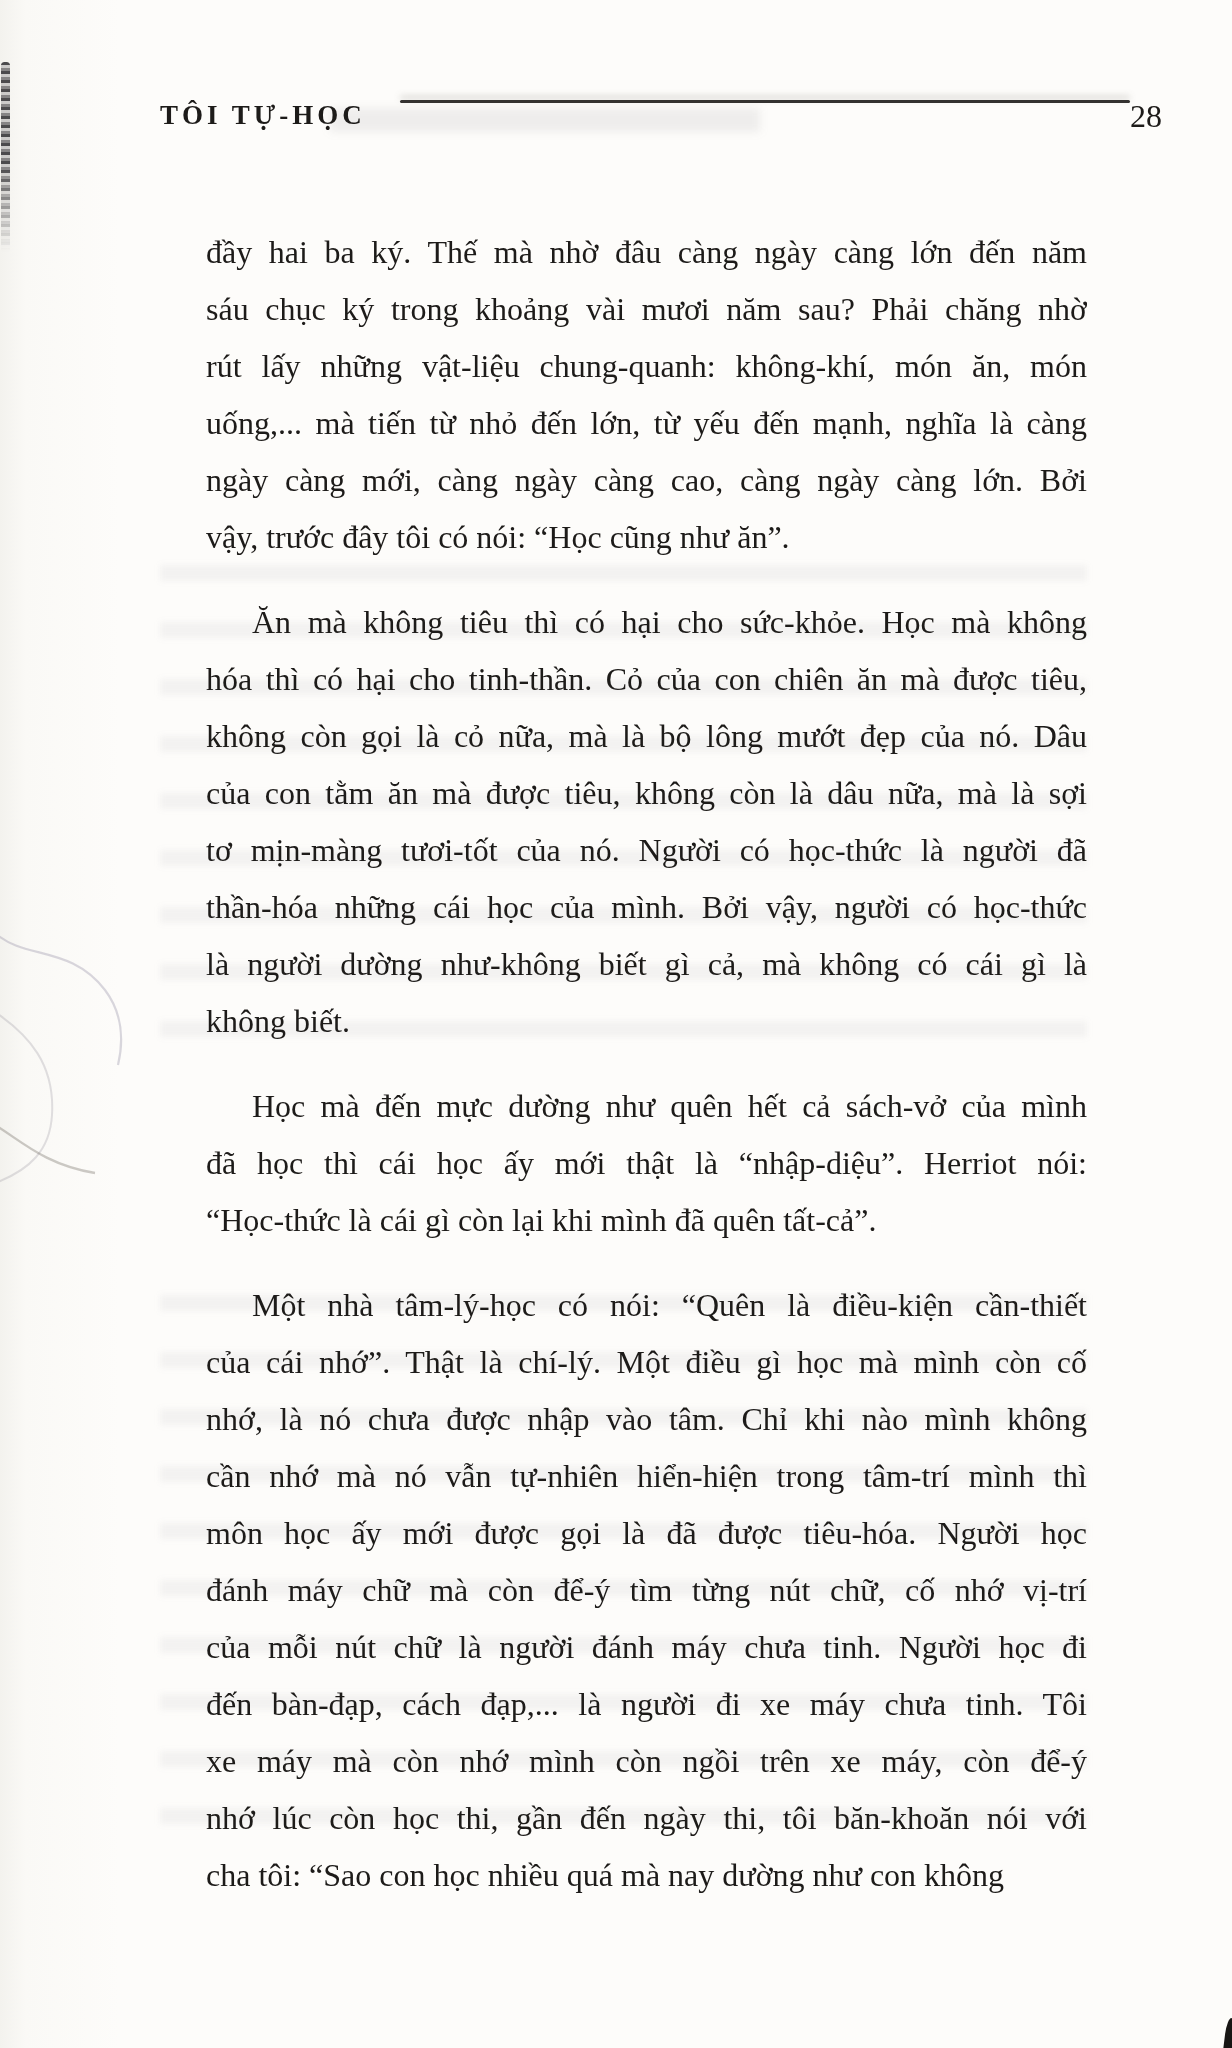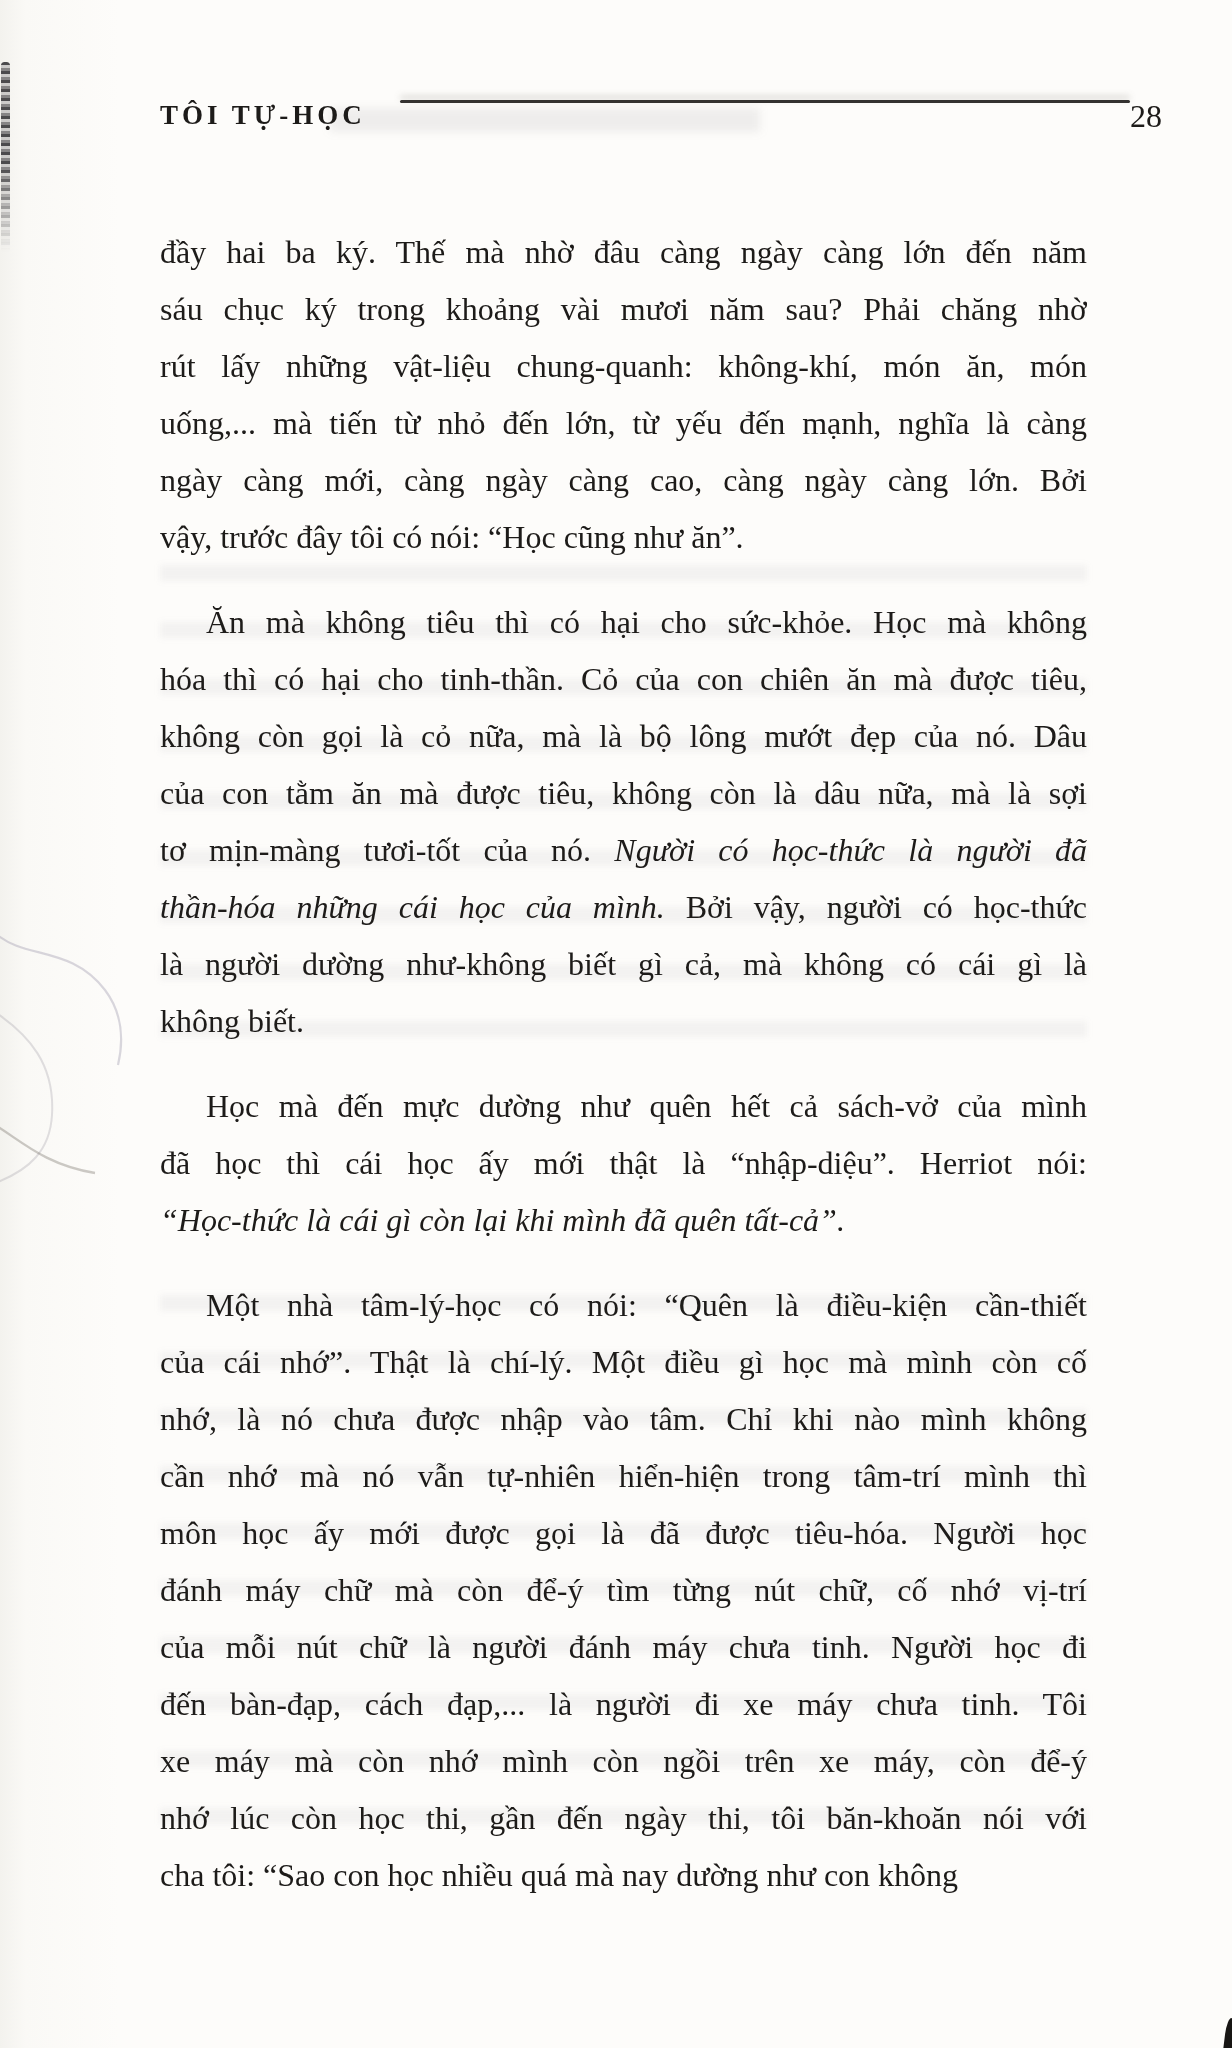--- a/index.html
+++ b/index.html
@@ -38,25 +38,25 @@
   }
   
   .text-block{
     position:absolute;left:160px;top:224px;width:927px;
     font-size:32px;line-height:57px;
   }
   .para + .para{margin-top:28px;}
   .line{
     text-align:justify;
     text-align-last:justify;
-    height:57px;overflow:hidden;
+    height:57px;overflow:hidden;margin-left:46px;
   }
   .line.last{text-align-last:left;}
   .line.indent{text-indent:46px;}
-  .it{font-style:italic;}
+  .it{}
   
   .edge-streak{
     position:absolute;left:1px;top:62px;width:9px;height:190px;
     background:repeating-linear-gradient(180deg,
       rgba(45,44,48,0.85) 0 3px, rgba(110,108,112,0.30) 3px 6px, rgba(60,58,62,0.6) 6px 9px);
     filter:blur(0.7px);
     -webkit-mask-image:linear-gradient(180deg,#000 0 55%,transparent 100%);
     mask-image:linear-gradient(180deg,#000 0 55%,transparent 100%);
     border-radius:3px;
   }

